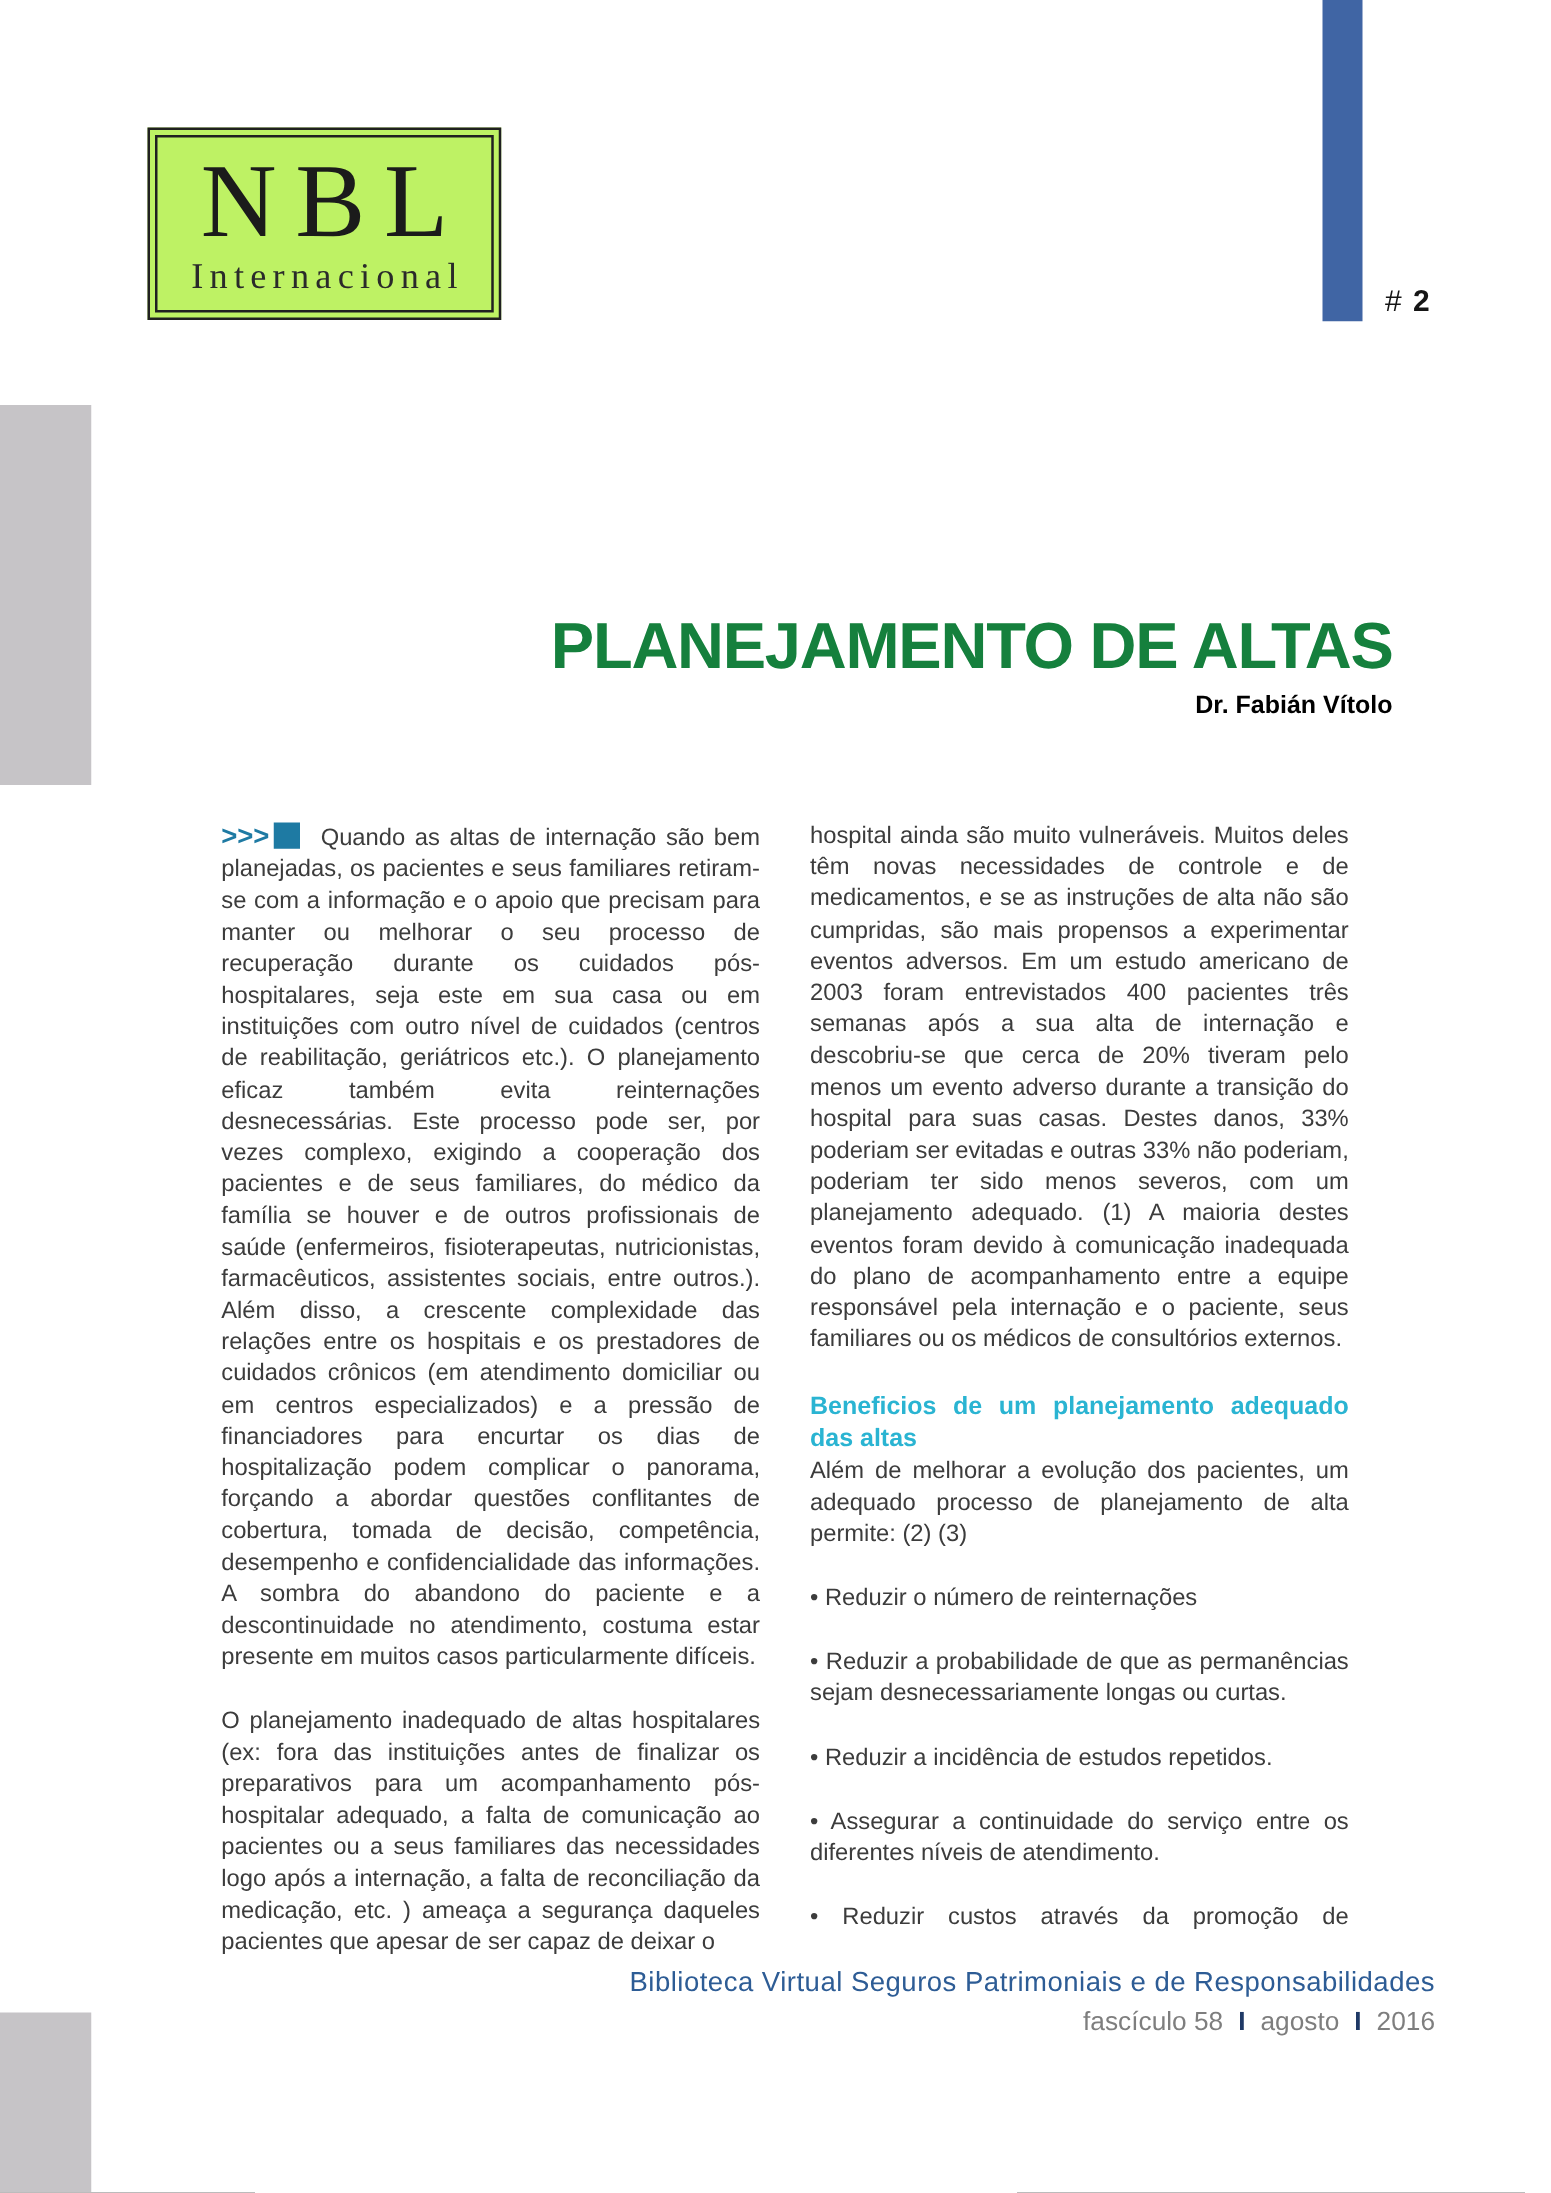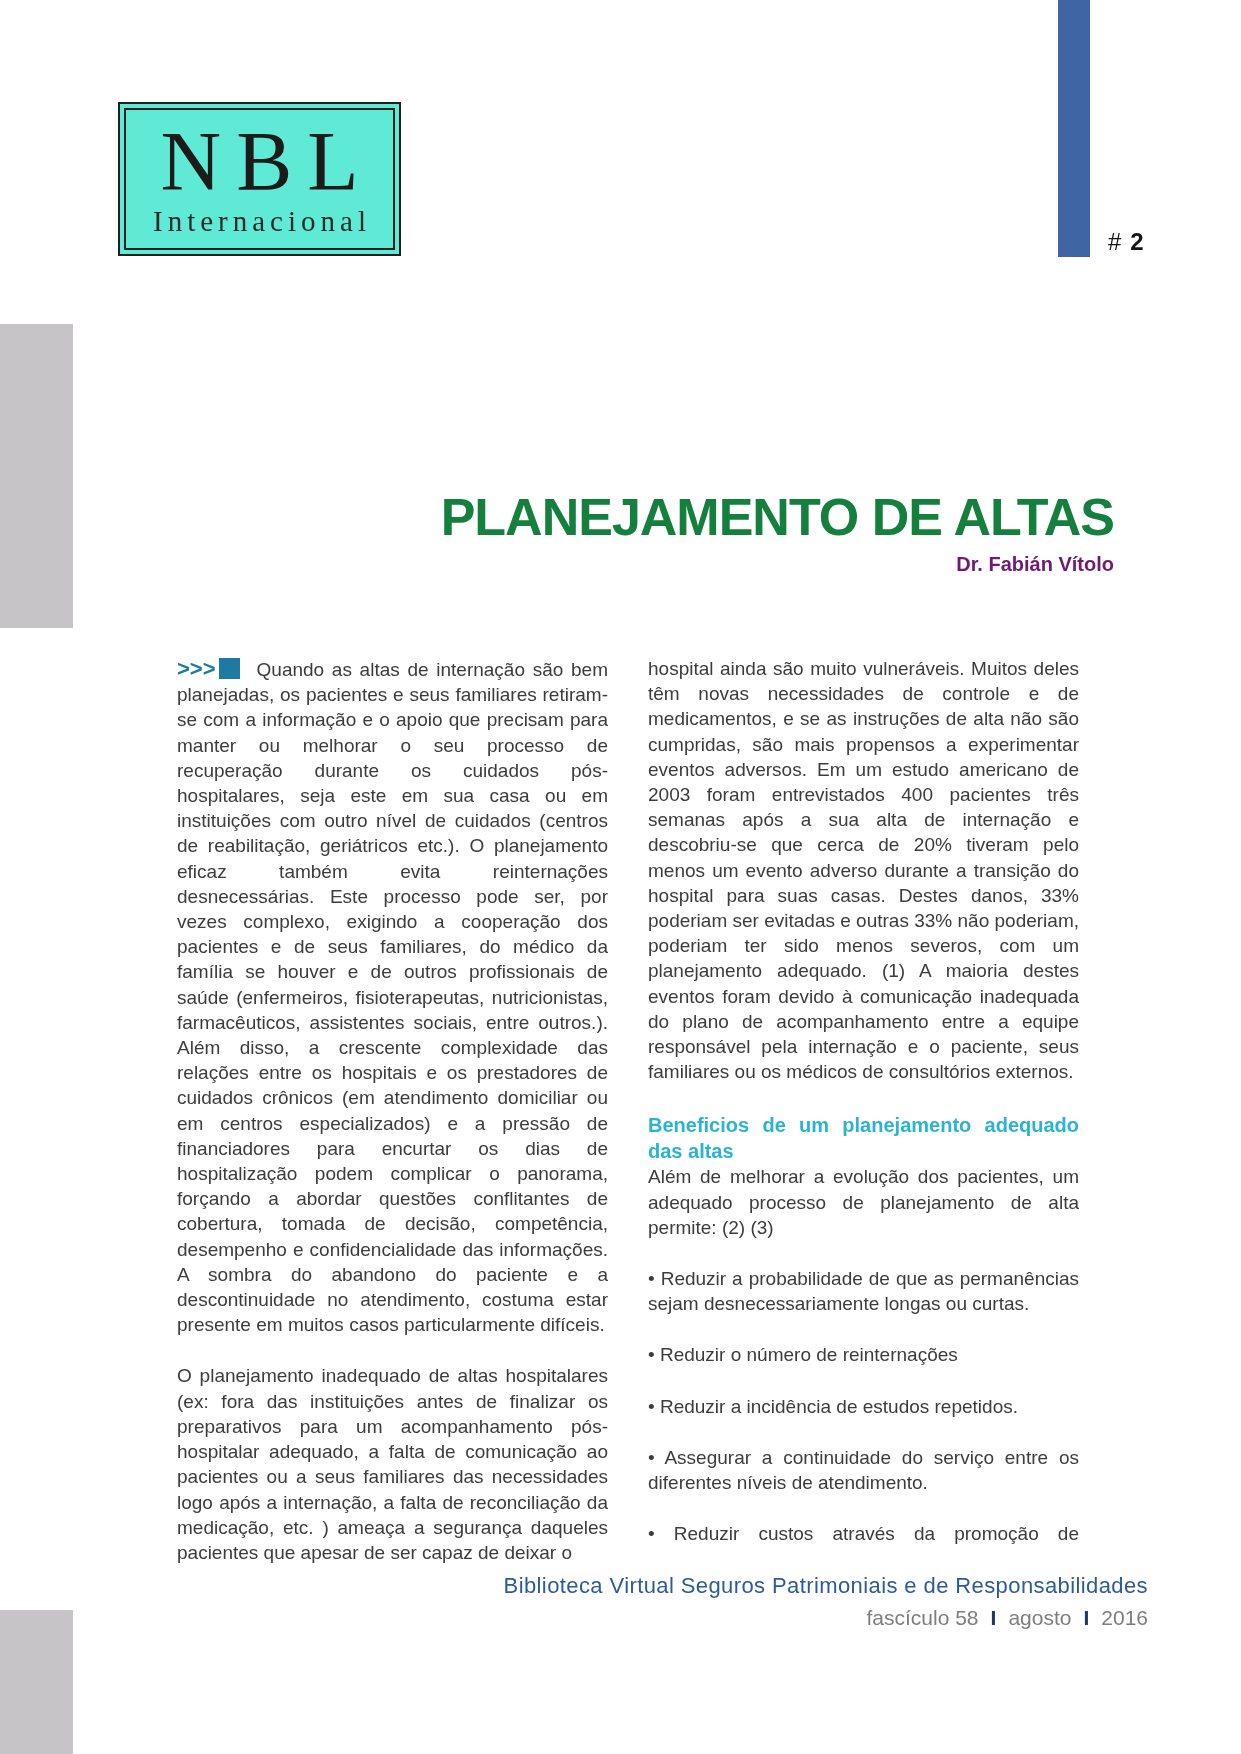--- a/index.html
+++ b/index.html
@@ -7,35 +7,35 @@
     position:relative; width:1241px; height:1754px; margin:0 auto;
     background:#ffffff; overflow:hidden;
     font-family:"Liberation Sans", sans-serif;
   }
   
   .blue-bar{position:absolute; left:1058px; top:0; width:32px; height:257px; background:#4065A4;}
   .page-num{position:absolute; left:1108px; top:228px; font-size:24px; color:#151515; white-space:nowrap;}
   .page-num .hash{font-weight:400; margin-right:8px; letter-spacing:1px;}
   .page-num .num{font-weight:700;}
   
-  .logo{position:absolute; left:118px; top:102px; width:279px; height:150px; border:2px solid #202020; background:#5eead4;}
+  .logo{position:absolute; left:118px; top:102px; width:279px; height:150px; border:2px solid #202020; background:#bef264;}
   .logo-inner{position:absolute; inset:4px; border:2px solid #202020; text-align:center;}
   .logo-name{font-family:"Liberation Serif", serif; font-weight:400; color:#1b1b1b;
     font-size:84px; line-height:84px; margin-top:10px; letter-spacing:15px; text-indent:15px;}
   .logo-sub{font-family:"Liberation Serif", serif; color:#2a2a2a;
     font-size:29px; line-height:32px; margin-top:1px; letter-spacing:5px; text-indent:5px;}
   
   .gray-bar{position:absolute; left:0; width:73px; background:#C6C4C7;}
   .gray-bar.top{top:324px; height:304px;}
   .gray-bar.bottom{top:1610px; height:144px;}
   
   .title-block{position:absolute; right:127px; top:488px; width:860px; text-align:right;}
   .title-block h1{margin:0; font-size:52px; line-height:58px; font-weight:700;
     color:#15803d; letter-spacing:-1px; white-space:nowrap;}
-  .author{font-size:20px; line-height:26px; font-weight:700; color:#701a75;}
+  .author{font-size:20px; line-height:26px; font-weight:700; color:#000000;}
   .author.first{margin-top:5px;}
   
   .body-cols{position:absolute; left:177px; top:656px; width:949px; display:flex; gap:40px;}
   .col{width:431px; font-size:19px; line-height:25.2px; color:#3C3C3C; text-align:justify;}
   .col p{margin:0 0 26px 0;}
   .marker{color:#1E7AA3; font-weight:700; font-size:22px;}
   .sq{display:inline-block; width:21px; height:21px; background:#1E7AA3;
     vertical-align:-3px; margin-left:3px; margin-right:17px;}
   h2.section{color:#2AB4D2; font-weight:700; font-size:20px; line-height:26px;
     text-align:justify; margin:28px 0 0 0;}
@@ -78,22 +78,22 @@
     <div class="col">
       <p><span class="marker">&gt;&gt;&gt;</span><span class="sq"></span><span>Quando as altas de internação são bem planejadas, os pacientes e seus familiares retiram-se com a informação e o apoio que precisam para manter ou melhorar o seu processo de recuperação durante os cuidados pós-hospitalares, seja este em sua casa ou em instituições com outro nível de cuidados (centros de reabilitação, geriátricos etc.). O planejamento eficaz também evita reinternações desnecessárias. Este processo pode ser, por vezes complexo, exigindo a cooperação dos pacientes e de seus familiares, do médico da família se houver e de outros profissionais de saúde (enfermeiros, fisioterapeutas, nutricionistas, farmacêuticos, assistentes sociais, entre outros.). Além disso, a crescente complexidade das relações entre os hospitais e os prestadores de cuidados crônicos (em atendimento domiciliar ou em centros especializados) e a pressão de financiadores para encurtar os dias de hospitalização podem complicar o panorama, forçando a abordar questões conflitantes de cobertura, tomada de decisão, competência, desempenho e confidencialidade das informações. A sombra do abandono do paciente e a descontinuidade no atendimento, costuma estar presente em muitos casos particularmente difíceis.</span></p>
       <p>O planejamento inadequado de altas hospitalares (ex: fora das instituições antes de finalizar os preparativos para um acompanhamento pós-hospitalar adequado, a falta de comunicação ao pacientes ou a seus familiares das necessidades logo após a internação, a falta de reconciliação da medicação, etc. ) ameaça a segurança daqueles pacientes que apesar de ser capaz de deixar o</p>
     </div>
 
     <div class="col">
       <p>hospital ainda são muito vulneráveis. Muitos deles têm novas necessidades de controle e de medicamentos, e se as instruções de alta não são cumpridas, são mais propensos a experimentar eventos adversos. Em um estudo americano de 2003 foram entrevistados 400 pacientes três semanas após a sua alta de internação e descobriu-se que cerca de 20% tiveram pelo menos um evento adverso durante a transição do hospital para suas casas. Destes danos, 33% poderiam ser evitadas e outras 33% não poderiam, poderiam ter sido menos severos, com um planejamento adequado. (1) A maioria destes eventos foram devido à comunicação inadequada do plano de acompanhamento entre a equipe responsável pela internação e o paciente, seus familiares ou os médicos de consultórios externos.</p>
       <h2 class="section">Beneficios de um planejamento adequado das altas</h2>
       <p>Além de melhorar a evolução dos pacientes, um adequado processo de planejamento de alta permite: (2) (3)</p>
 
+      <p class="bullet"><span class="b">•</span> <span>Reduzir o número de reinternações</span></p>
       <p class="bullet"><span class="b">•</span> <span>Reduzir a probabilidade de que as permanências sejam desnecessariamente longas ou curtas.</span></p>
-      <p class="bullet"><span class="b">•</span> <span>Reduzir o número de reinternações</span></p>
       <p class="bullet"><span class="b">•</span> <span>Reduzir a incidência de estudos repetidos.</span></p>
       <p class="bullet"><span class="b">•</span> <span>Assegurar a continuidade do serviço entre os diferentes níveis de atendimento.</span></p>
       <p class="bullet stretch"><span class="b">•</span> <span>Reduzir custos através da promoção de</span></p>
     </div>
 
   </div>
 
   <div class="footer">
     <div class="f1">Biblioteca Virtual Seguros Patrimoniais e de Responsabilidades</div>
     <div class="f2">

